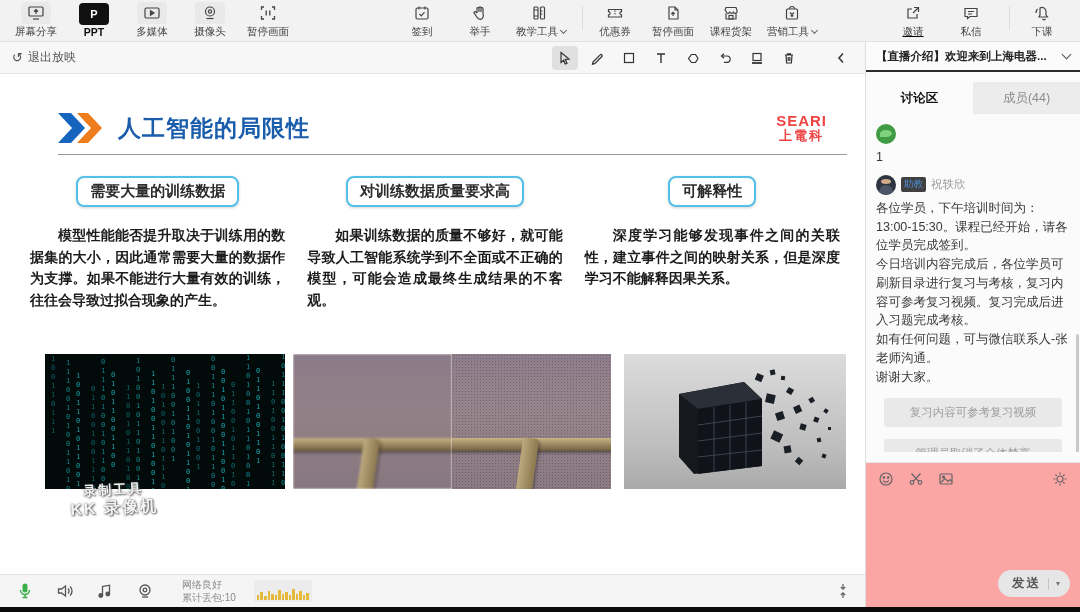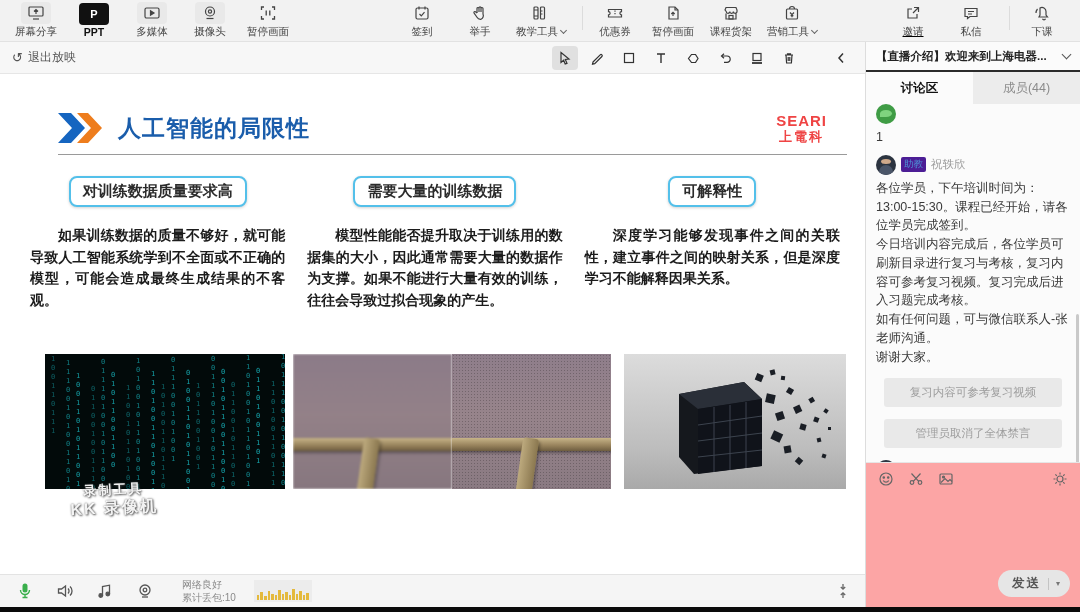--- a/index.html
+++ b/index.html
@@ -36,21 +36,21 @@
   .dt { width:26px; height:24px; display:flex; align-items:center; justify-content:center; border-radius:4px; cursor:pointer; }
   .dt.active { background:#e0e0e0; }
   .dt-gap { width:14px; }
 
   
   .slide { position:relative; width:865px; height:500px; background:#fff; overflow:hidden;padding-left:46px; }
   .slide-head { position:absolute; left:58px; top:30px; right:20px; height:48px; display:flex; align-items:center; }
   .slide-title { color:#1a5dab; font-size:23px; font-weight:bold; margin-left:14px; letter-spacing:1px; }
   .slide-logo { margin-left:auto; margin-right:18px; text-align:center; color:#ef4444; line-height:1; }
   .logo-top { font-weight:bold; font-size:15px; letter-spacing:1px; }
-  .logo-bottom { font-weight:bold; font-size:13px; margin-top:2px; letter-spacing:2px; }
+  .logo-bottom { font-weight:bold; font-size:13px; margin-top:2px; letter-spacing:2px;font-family:Liberation Mono, monospace; }
   .slide-rule { position:absolute; left:58px; right:18px; top:80px; height:1px; background:#9a9a9a; }
   .cols { position:absolute; left:30px; top:102px; width:810px; display:flex; gap:22px; }
   .col { flex:1; display:flex; flex-direction:column; align-items:center; }
   .col-box { border:2px solid #53c0ea; border-radius:8px; background:#fff; padding:4px 12px;
     font-size:15px; font-weight:bold; color:#2b2b2b; box-shadow:0 1px 3px rgba(0,0,0,.18); white-space:nowrap; }
   .col-body { margin-top:18px; font-size:14px; line-height:1.55; color:#1c1c1c; text-align:justify;
     text-indent:2em; font-weight:600; width:100%; }
   .img-row { position:absolute; left:45px; top:280px; height:135px; display:flex; }
   .img-matrix { position:relative; width:240px; height:135px; background:#020a0a; overflow:hidden; margin-right:8px; }
   .mx-col { position:absolute; top:-6px; color:#19c2cb; font-size:7px; line-height:1.15;
@@ -75,21 +75,21 @@
   .status-bar { position:relative; height:33px; background:#f5f5f5; border-top:1px solid #e3e3e3;
     display:flex; align-items:center; padding:0 14px; gap:18px; }
   .sb-ic { display:flex; align-items:center; justify-content:center; width:22px; cursor:pointer; }
   .net-text { font-size:10px; color:#8a8a8a; line-height:1.3; margin-left:8px; }
   .net-bars { width:58px; height:22px; background:#ececec; display:flex; align-items:flex-end; gap:1px; padding:2px 3px; }
   .net-bars i { display:block; width:3px; background:#e4b93c; }
   .collapse-ic { margin-left:auto; cursor:pointer; }
 
   
   .chat { position:absolute; left:865px; top:42px; width:215px; height:565px; background:#fbfbfb;
-    border-left:1px solid #ddd; display:flex; flex-direction:column; }
+    border-left:1px solid #ddd; display:flex; flex-direction:column;gap:10px; }
   .chat-header { height:30px; display:flex; align-items:center; padding:0 10px;
     border-bottom:2px solid #2b2b2b; background:#fbfbfb; }
   .chat-header-title { font-size:11.5px; font-weight:bold; color:#222; white-space:nowrap; overflow:hidden; flex:1; }
   .chev-dn { width:7px; height:7px; border-right:1.5px solid #555; border-bottom:1.5px solid #555;
     transform:rotate(45deg); margin-left:6px; margin-top:-3px; cursor:pointer; flex:none; }
   .chat-tabs { display:flex; height:32px; flex:none; }
   .chat-tab { flex:1; display:flex; align-items:center; justify-content:center; font-size:12.5px; cursor:pointer; }
   .chat-tab.active { background:#fbfbfb; color:#111; font-weight:bold; }
   .chat-tab.inactive { background:#ececec; color:#8c8c8c; }
   .chat-msgs { position:relative; flex:1; overflow:hidden; padding:4px 10px 0 10px; }
@@ -97,21 +97,21 @@
   .msg-head { display:flex; align-items:center; gap:5px; margin:6px 0 4px 0; }
   .avatar { width:20px; height:20px; border-radius:50%; flex:none; position:relative; overflow:hidden; }
   .avatar.dark { background:#2c3440; }
   .avatar.dark::after { content:""; position:absolute; left:5px; top:4px; width:10px; height:5px;
     border-radius:50%; background:#cfa98a; }
   .avatar.dark::before { content:""; position:absolute; left:3px; top:10px; width:14px; height:10px;
     border-radius:7px 7px 0 0; background:#4a5568; z-index:1; }
   .avatar.green { background:#3f9c45; }
   .avatar.green::after { content:""; position:absolute; left:4px; top:6px; width:12px; height:7px;
     border-radius:50% 50% 50% 0; background:#7fd37f; }
-  .badge { background:#4c1d95; color:#4d8fd6; font-size:9.5px; padding:1px 3px; border-radius:2px; flex:none; }
+  .badge { background:#404040; color:#4d8fd6; font-size:9.5px; padding:1px 3px; border-radius:2px; flex:none; }
   .msg-name { color:#9b9b9b; font-size:11.5px; white-space:nowrap; overflow:hidden; }
   .msg-line { font-size:12.5px; color:#3a3a3a; line-height:1.5; }
   .sys-msg { background:#e9e9e9; color:#9d9d9d; font-size:11.5px; text-align:center; border-radius:3px;
     padding:7px 6px; margin:12px 8px; }
   .chat-scrollbar { position:absolute; right:1px; top:210px; width:3px; height:150px; background:#c9c9c9; border-radius:2px; }
   .chat-input { flex:none; border-top:1px solid #e6e6e6; height:145px; position:relative; background:#fca5a5; }
   .ci-icons { display:flex; align-items:center; gap:14px; padding:8px 12px 0 12px; }
   .ci-ic { cursor:pointer; display:flex; }
   .ci-gear { margin-left:auto; }
   .send-btn { position:absolute; right:10px; bottom:10px; background:#e6e6e6; border-radius:15px;
@@ -368,26 +368,26 @@
         <div class="slide-title">人工智能的局限性</div>
         <div class="slide-logo">
           <div class="logo-top">SEARI</div>
           <div class="logo-bottom">上電科</div>
         </div>
       </div>
       <div class="slide-rule"></div>
 
       <div class="cols">
         <div class="col">
+          <div class="col-box">需要大量的训练数据</div>
+          <div class="col-body">模型性能能否提升取决于训练用的数据集的大小，因此通常需要大量的数据作为支撑。如果不能进行大量有效的训练，往往会导致过拟合现象的产生。</div>
+        </div>
+        <div class="col">
           <div class="col-box">对训练数据质量要求高</div>
           <div class="col-body">如果训练数据的质量不够好，就可能导致人工智能系统学到不全面或不正确的模型，可能会造成最终生成结果的不客观。</div>
-        </div>
-        <div class="col">
-          <div class="col-box">需要大量的训练数据</div>
-          <div class="col-body">模型性能能否提升取决于训练用的数据集的大小，因此通常需要大量的数据作为支撑。如果不能进行大量有效的训练，往往会导致过拟合现象的产生。</div>
         </div>
         <div class="col">
           <div class="col-box">可解释性</div>
           <div class="col-body">深度学习能够发现事件之间的关联性，建立事件之间的映射关系，但是深度学习不能解释因果关系。</div>
         </div>
       </div>
 
       <div class="img-row">
         <div class="img-matrix" id="matrixImg">
             <span class="mx-col" style="left: 4px; top: -8px; opacity: 0.45;">0100110111</span>

